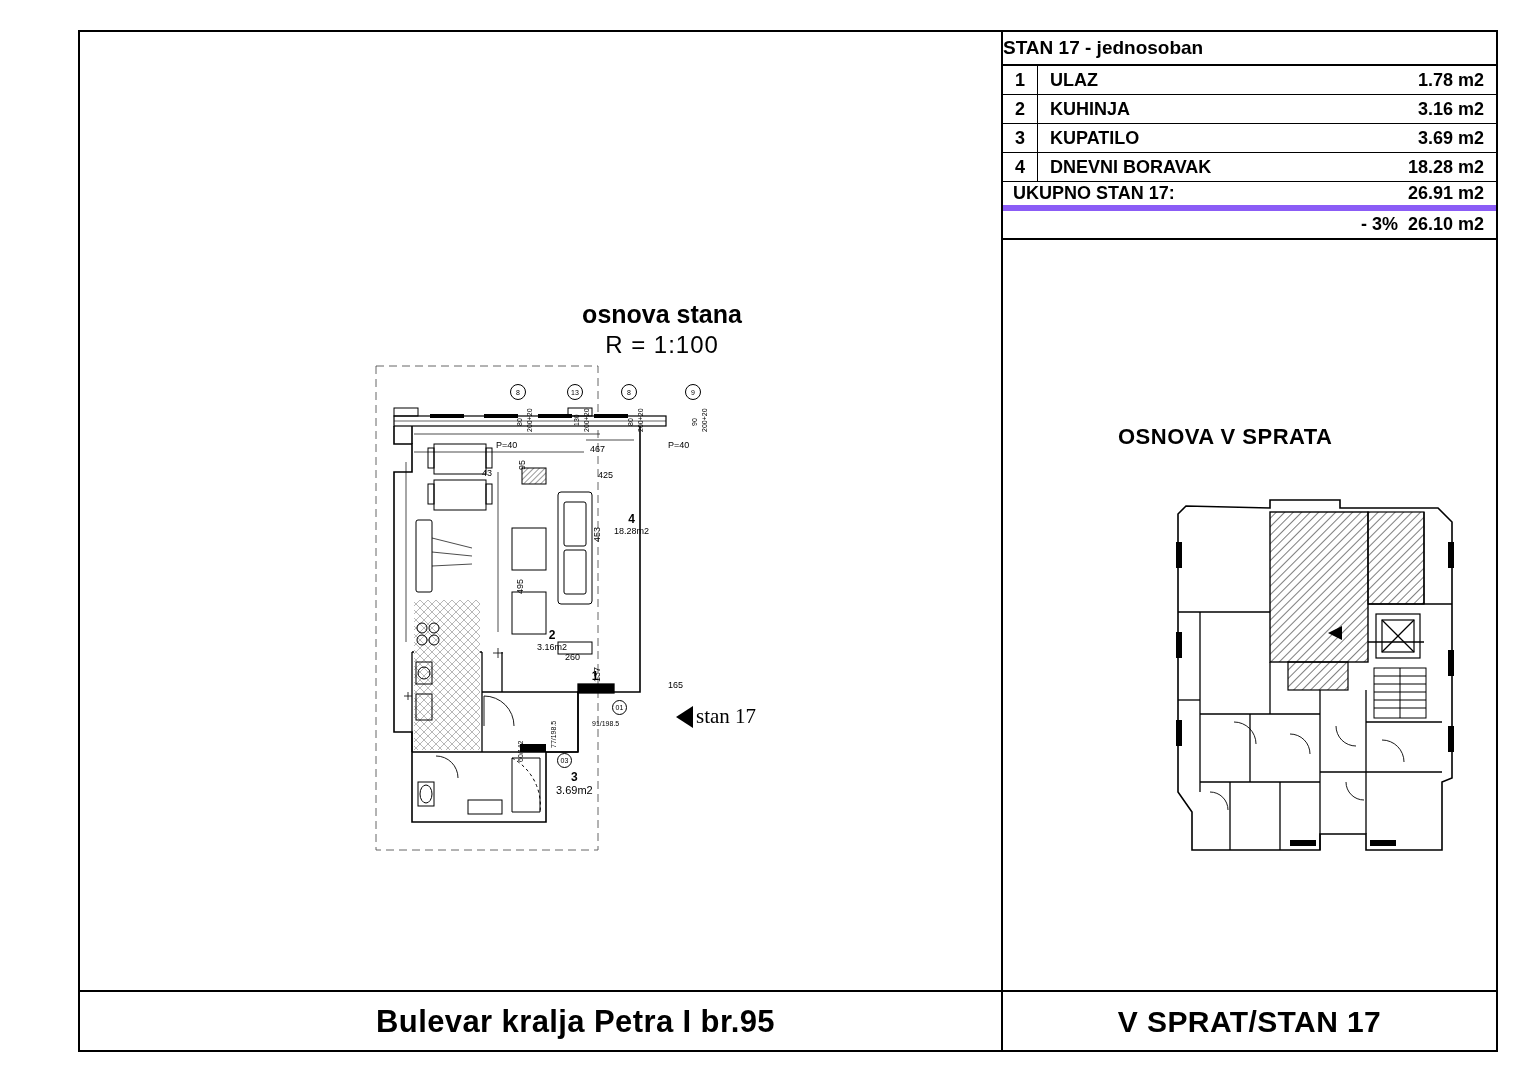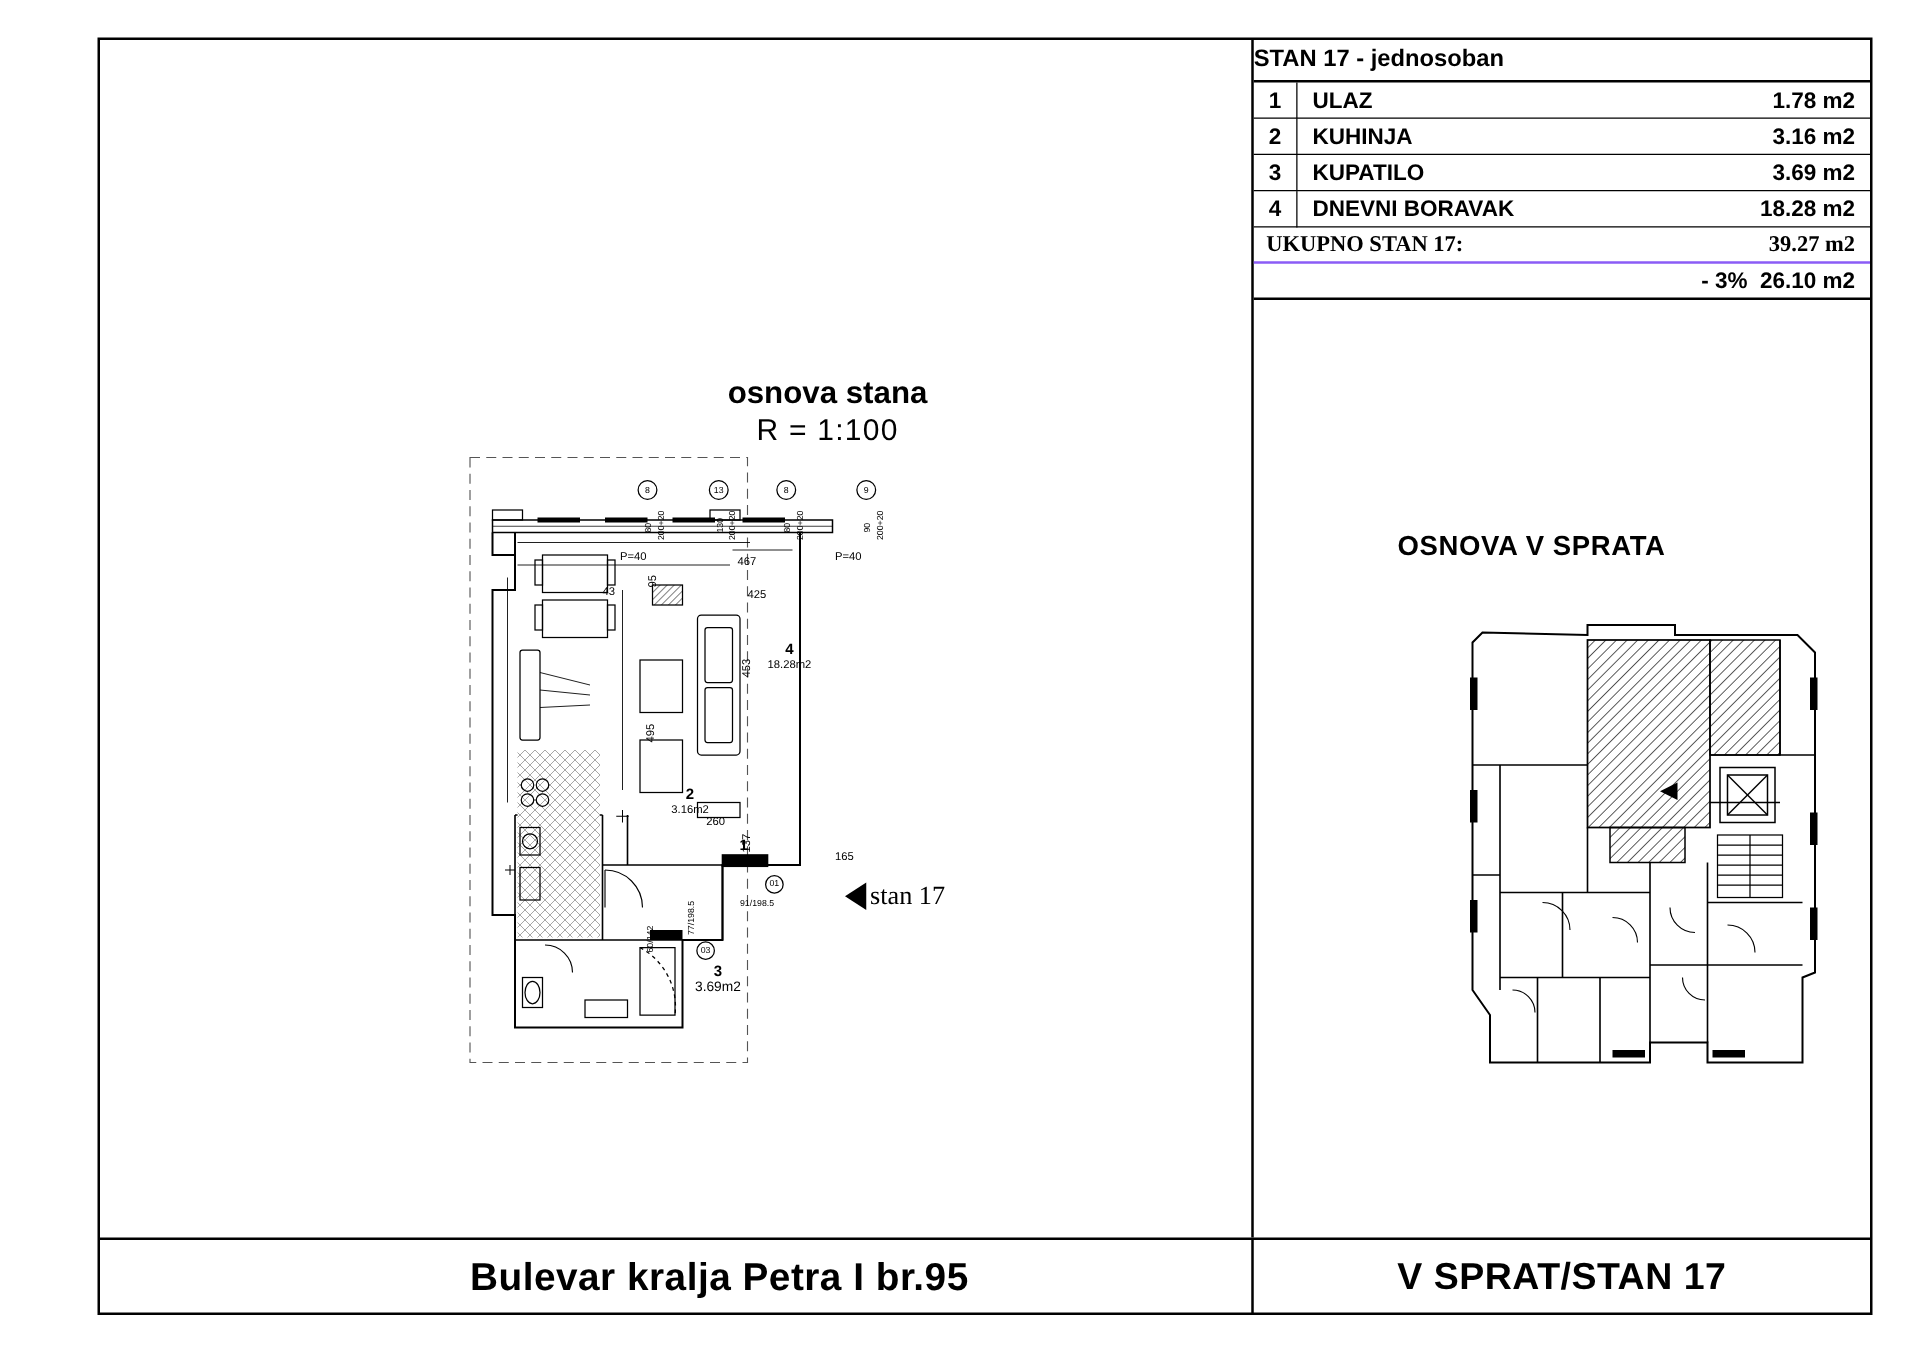--- a/index.html
+++ b/index.html
@@ -15,21 +15,21 @@
   .title-right span{font-size:30px;font-weight:bold;letter-spacing:.4px;}
 
   
   .tbl{position:absolute;left:923px;top:0;width:493px;}
   .tbl .hdr{height:34px;border-bottom:2px solid #000;display:flex;align-items:center;font-size:19px;font-weight:bold;box-sizing:border-box;}
   .tbl .row{height:29px;border-bottom:1px solid #000;display:flex;align-items:center;box-sizing:border-box;font-size:18px;font-weight:bold;}
   .tbl .row .num{width:34px;text-align:center;}
   .tbl .row .sep{width:1px;height:29px;background:#000;}
   .tbl .row .nm{flex:1;padding-left:12px;}
   .tbl .row .area{padding-right:12px;text-align:right;}
-  .tbl .row.total{border-bottom:2px solid #8b5cf6;font-family:Liberation Serif, serif;}
+  .tbl .row.total{border-bottom:6px solid #8b5cf6;}
   .tbl .row.total .nm{padding-left:10px;}
   .tbl .row.minus{border-bottom:2px solid #000;}
   .tbl .row.minus .nm{text-align:right;padding-right:10px;}
 
   
   .osnova-label{position:absolute;left:1010px;top:392px;font-size:22px;font-weight:bold;letter-spacing:.5px;margin-left:28px;}
 
   
   .drawtitle{position:absolute;left:452px;top:268px;width:260px;text-align:center;}
   .drawtitle .t1{font-size:25px;font-weight:bold;}
@@ -75,21 +75,21 @@
     </div>
     <div class="row">
       <div class="num">4</div>
       <div class="sep"></div>
       <div class="nm">DNEVNI BORAVAK</div>
       <div class="area">18.28 m2</div>
     </div>
 
     <div class="row total">
       <div class="nm">UKUPNO STAN 17:</div>
-      <div class="area">39.27 m2</div>
+      <div class="area">26.91 m2</div>
     </div>
     <div class="row minus">
       <div class="nm">- 3%</div>
       <div class="area">26.10 m2</div>
     </div>
   </div>
 
   <div class="osnova-label">OSNOVA V SPRATA</div>
 
   <div style="position:absolute;left:1090px;top:450px;">

